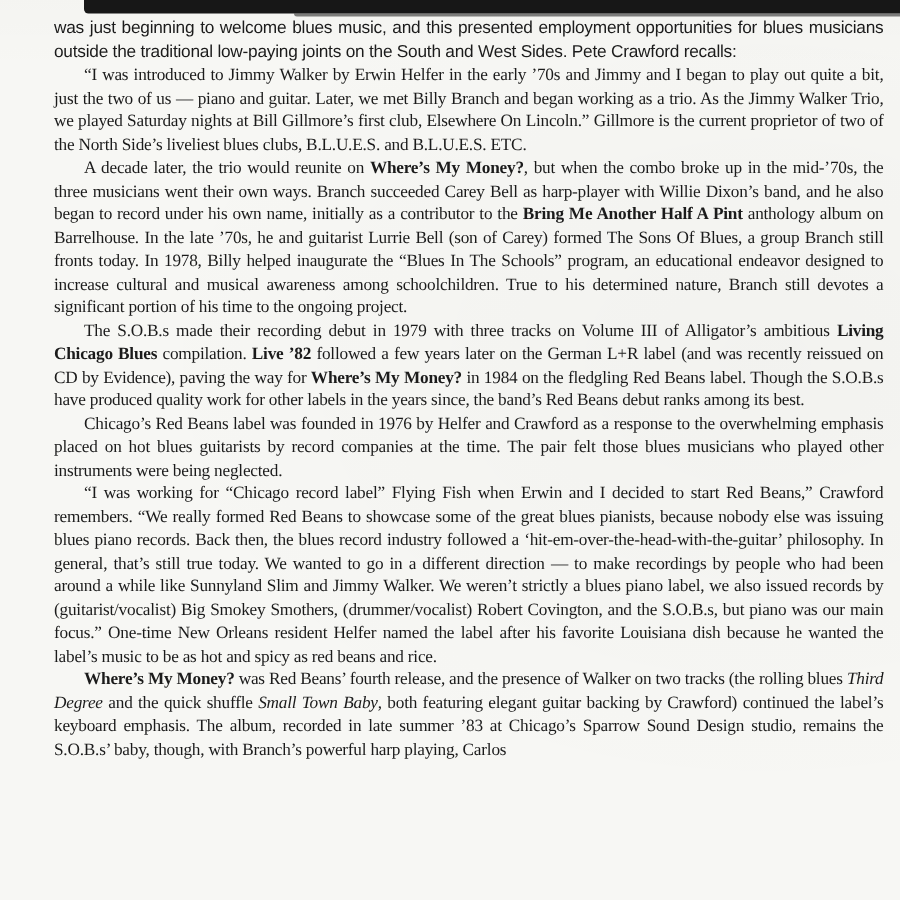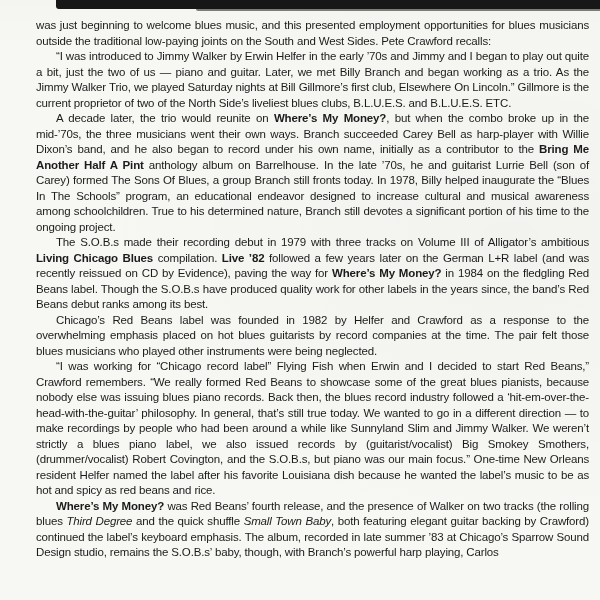--- a/index.html
+++ b/index.html
@@ -33,46 +33,47 @@
     position: absolute;
     left: 140px;
     right: 0;
     top: 100%;
     height: 2px;
     background: rgba(23,23,23,0.55);
     border-bottom-left-radius: 2px;
   }
   .text-block {
     position: absolute;
-    top: 18px;
+    top: 12px;
     left: 36px;
     width: 553px;
     color: var(--text-color, #1b1b1b);
     font-size: 11.5px;
     line-height: 15.5px;
     letter-spacing: -0.15px;
     text-align: justify;
   }
   .text-block p {
     margin: 0;
     padding: 0;
   }
   .text-block p.indent {
     text-indent: 20px;
+    font-family: Liberation Serif, serif;
   }
   .text-block .b { font-weight: bold; margin-top: 20px; }
   .text-block .i { font-style: italic; margin-top: 12px; }
 </style>
 </head>
 <body>
 
 <div class="scan-frame" style="--page-bg: #f7f7f4; --text-color: #1b1b1b; --edge-color: #171717;">
   <div class="scan-edge"></div>
   <div class="text-block" id="paragraphs-container">
       <p>was just beginning to welcome blues music, and this presented employment opportunities for blues musicians outside the traditional low-paying joints on the South and West Sides. Pete Crawford recalls:</p>
       <p class="indent">“I was introduced to Jimmy Walker by Erwin Helfer in the early ’70s and Jimmy and I began to play out quite a bit, just the two of us — piano and guitar. Later, we met Billy Branch and began working as a trio. As the Jimmy Walker Trio, we played Saturday nights at Bill Gillmore’s first club, Elsewhere On Lincoln.” Gillmore is the current proprietor of two of the North Side’s liveliest blues clubs, B.L.U.E.S. and B.L.U.E.S. ETC.</p>
       <p class="indent">A decade later, the trio would reunite on <span class="b">Where’s My Money?</span>, but when the combo broke up in the mid-’70s, the three musicians went their own ways. Branch succeeded Carey Bell as harp-player with Willie Dixon’s band, and he also began to record under his own name, initially as a contributor to the <span class="b">Bring Me Another Half A Pint</span> anthology album on Barrelhouse. In the late ’70s, he and guitarist Lurrie Bell (son of Carey) formed The Sons Of Blues, a group Branch still fronts today. In 1978, Billy helped inaugurate the “Blues In The Schools” program, an educational endeavor designed to increase cultural and musical awareness among schoolchildren. True to his determined nature, Branch still devotes a significant portion of his time to the ongoing project.</p>
       <p class="indent">The S.O.B.s made their recording debut in 1979 with three tracks on Volume III of Alligator’s ambitious <span class="b">Living Chicago Blues</span> compilation. <span class="b">Live ’82</span> followed a few years later on the German L+R label (and was recently reissued on CD by Evidence), paving the way for <span class="b">Where’s My Money?</span> in 1984 on the fledgling Red Beans label. Though the S.O.B.s have produced quality work for other labels in the years since, the band’s Red Beans debut ranks among its best.</p>
-      <p class="indent">Chicago’s Red Beans label was founded in 1982 by Helfer and Crawford as a response to the overwhelming emphasis placed on hot blues guitarists by record companies at the time. The pair felt those blues musicians who played other instruments were being neglected.</p>
+      <p class="indent">Chicago’s Red Beans label was founded in 1976 by Helfer and Crawford as a response to the overwhelming emphasis placed on hot blues guitarists by record companies at the time. The pair felt those blues musicians who played other instruments were being neglected.</p>
       <p class="indent">“I was working for “Chicago record label” Flying Fish when Erwin and I decided to start Red Beans,” Crawford remembers. “We really formed Red Beans to showcase some of the great blues pianists, because nobody else was issuing blues piano records. Back then, the blues record industry followed a ‘hit-em-over-the-head-with-the-guitar’ philosophy. In general, that’s still true today. We wanted to go in a different direction — to make recordings by people who had been around a while like Sunnyland Slim and Jimmy Walker. We weren’t strictly a blues piano label, we also issued records by (guitarist/vocalist) Big Smokey Smothers, (drummer/vocalist) Robert Covington, and the S.O.B.s, but piano was our main focus.” One-time New Orleans resident Helfer named the label after his favorite Louisiana dish because he wanted the label’s music to be as hot and spicy as red beans and rice.</p>
       <p class="indent"><span class="b">Where’s My Money?</span> was Red Beans’ fourth release, and the presence of Walker on two tracks (the rolling blues <span class="i">Third Degree</span> and the quick shuffle <span class="i">Small Town Baby</span>, both featuring elegant guitar backing by Crawford) continued the label’s keyboard emphasis. The album, recorded in late summer ’83 at Chicago’s Sparrow Sound Design studio, remains the S.O.B.s’ baby, though, with Branch’s powerful harp playing, Carlos</p>
     </div>
 </div>
 
 </body></html>

